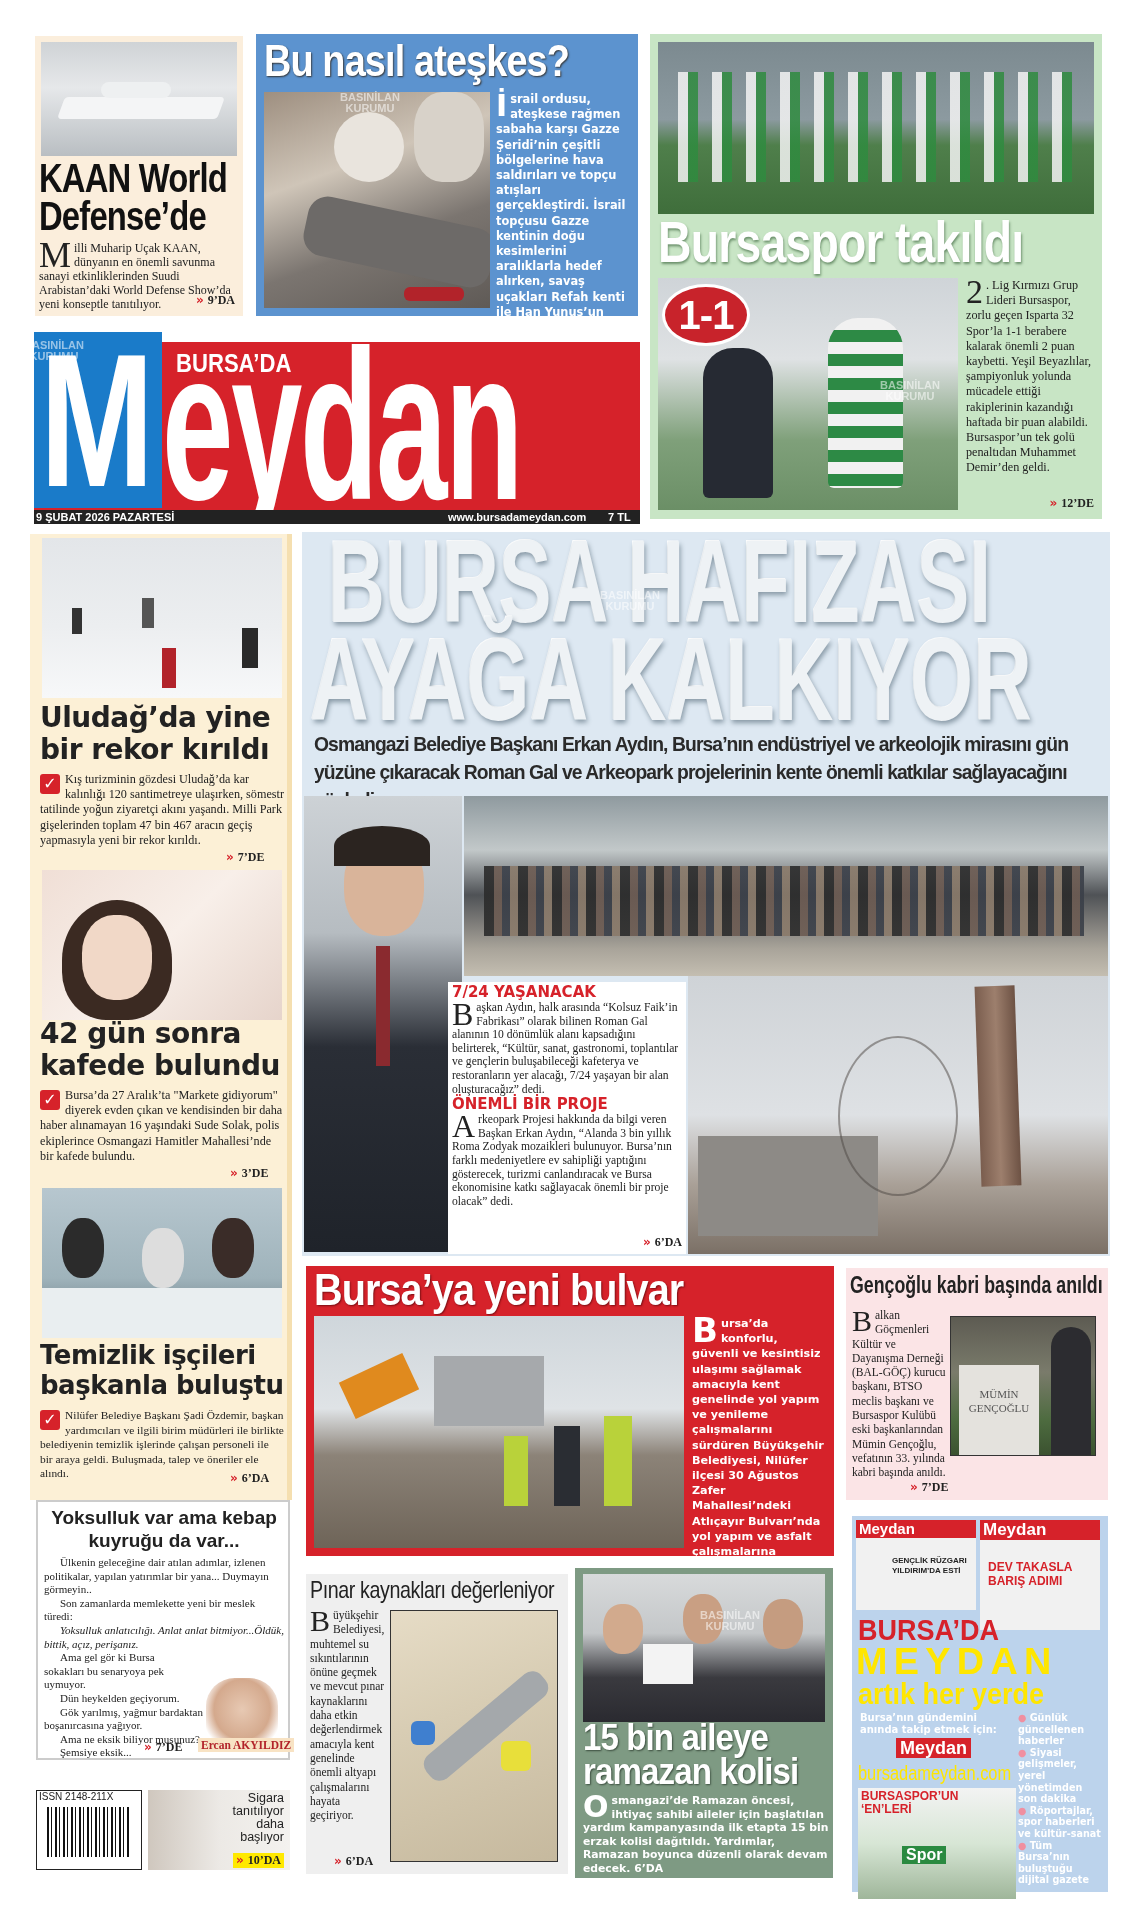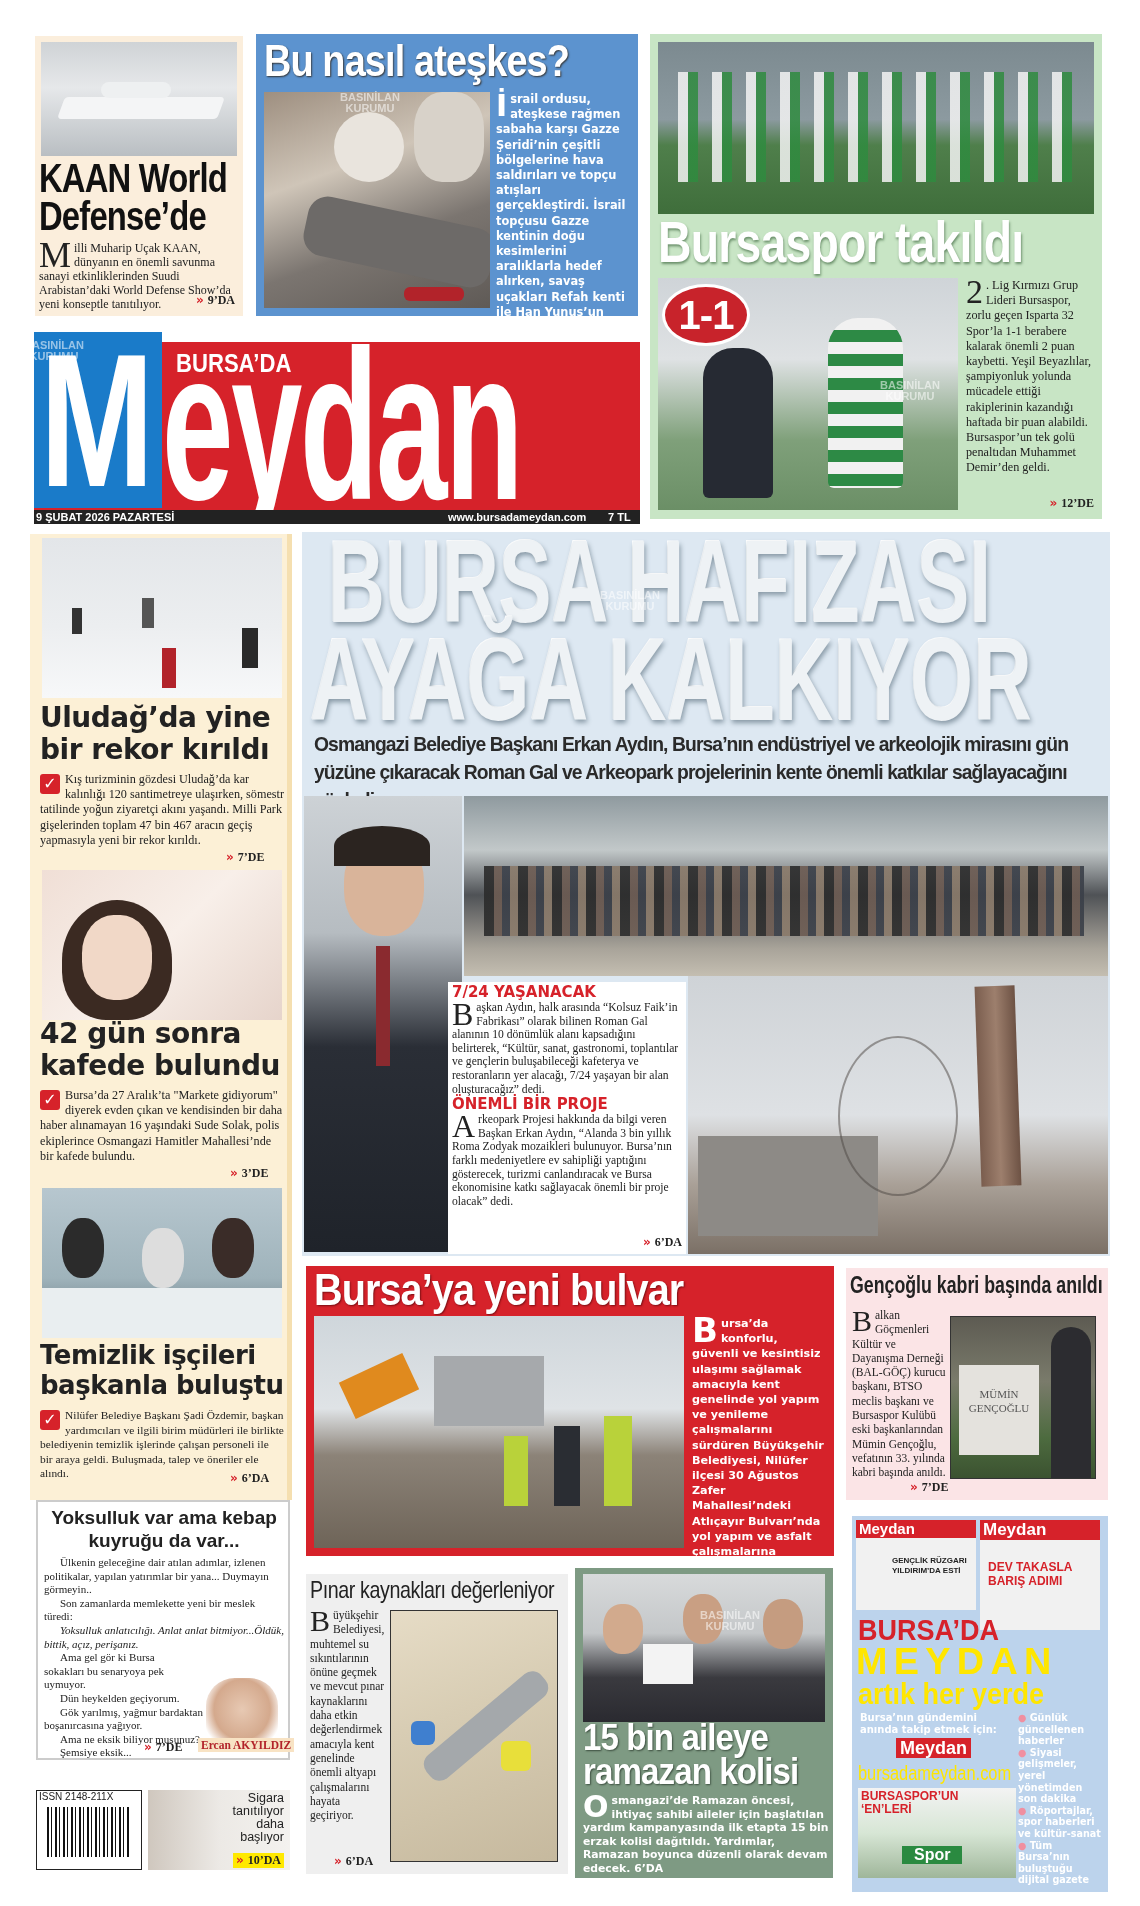--- a/index.html
+++ b/index.html
@@ -187,21 +187,21 @@
     <span class="drop" style="font-family:'DejaVu Sans',sans-serif;font-size:34px;line-height:28px;color:#fff;">B</span><span>ursa’da konforlu, güvenli ve kesintisiz ulaşımı sağlamak amacıyla kent genelinde yol yapım ve yenileme çalışmalarını sürdüren Büyükşehir Belediyesi, Nilüfer ilçesi 30 Ağustos Zafer Mahallesi’ndeki Atlıçayır Bulvarı’nda yol yapım ve asfalt çalışmalarına aralıksız devam ediyor.  6’DA</span>
   </div>
 </div>
 
 <div class="abs" style="left:846px;top:1268px;width:262px;height:232px;background:#fbe4e6;">
   <div class="abs cond" style="left:4px;top:2px;font-size:24px;line-height:30px;color:#222;white-space:nowrap;transform:scaleX(0.74);transform-origin:left;letter-spacing:0;">Gençoğlu kabri başında anıldı</div>
   <div class="abs body-text" style="left:6px;top:40px;width:96px;font-size:11.5px;line-height:14.3px;">
     <span class="drop" style="font-size:30px;line-height:26px;">B</span><span>alkan Göçmenleri Kültür ve Dayanışma Derneği (BAL-GÖÇ) kurucu başkanı, BTSO meclis başkanı ve Bursaspor Kulübü eski başkanlarından Mümin Gençoğlu, vefatının 33. yılında kabri başında anıldı.</span>
   </div>
   <div class="abs ref" style="left:64px;top:212px;"><span class="arr">»</span><span>7’DE</span></div>
-  <div class="photo" style="left:104px;top:48px;width:146px;height:163px;border:1px solid #333;background:linear-gradient(180deg,#5d5b52 0%,#7a7b6b 40%,#4d6b3f 75%,#3b5230 100%);">
+  <div class="photo" style="left:104px;top:48px;width:146px;height:140px;border:1px solid #333;background:linear-gradient(180deg,#5d5b52 0%,#7a7b6b 40%,#4d6b3f 75%,#3b5230 100%);">
     <div style="position:absolute;left:8px;top:48px;width:80px;height:90px;background:#e4e2dd;text-align:center;font-family:'Liberation Serif',serif;font-size:11px;line-height:14px;color:#555;padding-top:22px;">
       <div>MÜMİN</div>
       <div>GENÇOĞLU</div>
     </div>
     <div style="position:absolute;left:100px;top:10px;width:40px;height:160px;background:#2c2c30;border-radius:20px 20px 4px 4px;"></div>
   </div>
 </div>
 
 <div class="abs" style="left:852px;top:1516px;width:256px;height:376px;background:#bcd3ec;">
   <div class="abs" style="left:4px;top:4px;width:120px;height:90px;background:#f1f1f1;">
@@ -211,23 +211,23 @@
   <div class="abs" style="left:128px;top:4px;width:120px;height:110px;background:#f1f1f1;">
     <div class="cond" style="background:#d6222a;color:#fff;font-size:17px;line-height:20px;padding-left:3px;letter-spacing:0;">Meydan</div>
     <div class="cond" style="margin:20px 4px 0 8px;font-size:12px;line-height:14px;color:#d6222a;letter-spacing:0;">DEV TAKASLA BARIŞ ADIMI</div>
   </div>
   <div class="abs cond" style="left:6px;top:98px;font-size:30px;line-height:32px;color:#d6222a;letter-spacing:0;transform:scaleX(0.9);transform-origin:left;">BURSA’DA</div>
   <div class="abs cond" style="left:4px;top:128px;font-size:36px;line-height:36px;color:#ffe600;letter-spacing:6px;transform:scaleX(1.05);transform-origin:left;">MEYDAN</div>
   <div class="abs cond" style="left:6px;top:162px;font-size:30px;line-height:32px;color:#ffe600;letter-spacing:0;transform:scaleX(0.9);transform-origin:left;white-space:nowrap;">artık her yerde</div>
   <div class="abs" style="left:8px;top:196px;width:156px;font-family:'DejaVu Sans',sans-serif;font-weight:bold;font-size:10px;line-height:12px;color:#fff;">Bursa’nın gündemini anında takip etmek için:</div>
   <div class="abs cond" style="left:44px;top:222px;background:#d6222a;color:#fff;font-size:18px;line-height:20px;padding:0 4px;letter-spacing:0;">Meydan</div>
   <div class="abs cond" style="left:6px;top:246px;font-size:20px;line-height:22px;color:#ffe600;font-weight:normal;letter-spacing:0;transform:scaleX(0.82);transform-origin:left;white-space:nowrap;">bursadameydan.com</div>
-  <div class="abs" style="left:6px;top:272px;width:158px;height:90px;background:linear-gradient(180deg,#f3f3f3 0%,#d7e6d5 50%,#9fb69a 100%);">
+  <div class="abs" style="left:6px;top:272px;width:158px;height:111px;background:linear-gradient(180deg,#f3f3f3 0%,#d7e6d5 50%,#9fb69a 100%);">
     <div class="cond" style="position:absolute;left:3px;top:2px;width:96px;font-size:12px;line-height:13px;color:#d6222a;letter-spacing:0;">BURSASPOR’UN ‘EN’LERİ</div>
-    <div class="cond" style="position:absolute;left:44px;top:58px;background:#2a8a40;color:#fff;font-size:16px;line-height:18px;padding:0 12px;letter-spacing:0;">Spor</div>
+    <div class="cond" style="position:absolute;left:44px;top:58px;background:#2a8a40;color:#fff;font-size:16px;line-height:18px;padding:0 4px;letter-spacing:0;">Spor</div>
   </div>
   <div class="abs" style="left:166px;top:196px;width:86px;font-family:'DejaVu Sans',sans-serif;font-weight:bold;font-size:9.6px;line-height:11.6px;color:#fff;">
     <div><span style="color:#f08fa0;">● </span><span>Günlük güncellenen haberler</span></div>
     <div><span style="color:#f08fa0;">● </span><span>Siyasi gelişmeler, yerel yönetimden son dakika</span></div>
     <div><span style="color:#f08fa0;">● </span><span>Röportajlar, spor haberleri ve kültür-sanat</span></div>
     <div><span style="color:#f08fa0;">● </span><span>Tüm Bursa’nın buluştuğu dijital gazete</span></div>
   </div>
 </div>
 
 <div class="abs" style="left:306px;top:1574px;width:262px;height:300px;background:#efefef;">

